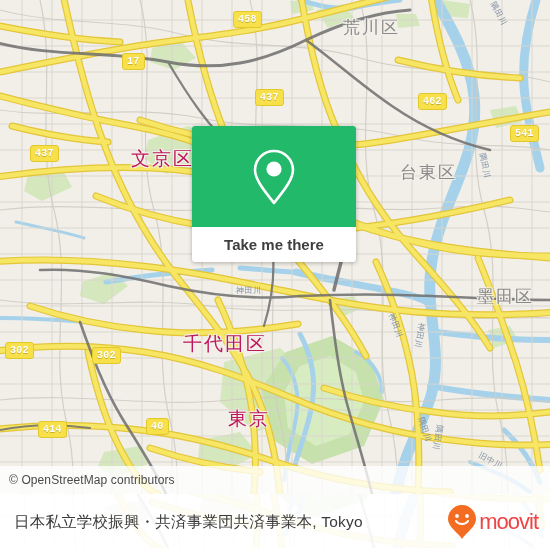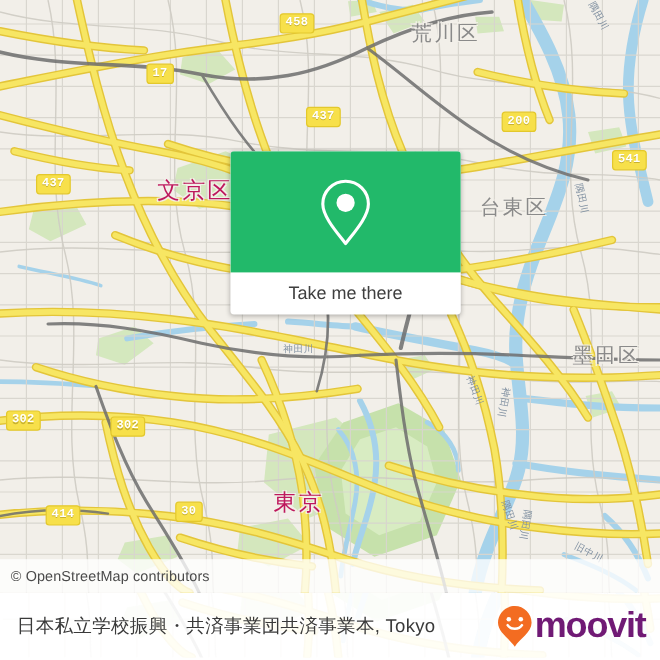--- a/index.html
+++ b/index.html
@@ -67,25 +67,26 @@
     display: flex; align-items: center;
     padding-left: 9px;
     color: #4a4a4a;
     font-size: 12px;
     letter-spacing: .1px;
   }
 
   
   .card {
     position: absolute; left: 192px; top: 126px;
-    width: 192px; height: 136px;
+    width: 164px; height: 136px;
     background: #ffffff;
     border-radius: 3px;
     box-shadow: 0 1px 4px rgba(0,0,0,.28);
     overflow: hidden;
+    font-weight: bold;
   }
   .card-green {
     width: 100%; height: 101px;
     background: #22b96a;
     display: flex; align-items: center; justify-content: center;
   }
   .card-label {
     width: 100%; height: 35px;
     display: flex; align-items: center; justify-content: center;
     color: #3f3f3f;
@@ -110,23 +111,23 @@
     white-space: nowrap;
     z-index: 2;
   }
   .brand {
     position: absolute; right: 14px; top: 50%;
     transform: translateY(-50%);
     display: flex; align-items: center; gap: 1px;
     z-index: 2;
   }
   .brand-word {
-    color: #701a75;
-    font-size: 30px;
-    font-weight: bold;
+    color: #ef4444;
+    font-size: 22px;
+    font-weight: normal;
     letter-spacing: -1px;
     line-height: 1;
   }
 </style>
 </head>
 <body>
 
 <div id="root">
 
   <div class="map">
@@ -255,41 +256,42 @@
           </g>
         </g>
       </defs>
       <use href="#mapart"></use>
     </svg>
 
     <div class="district big" style="left:131px; top:146px;">文京区</div>
     <div class="district" style="left:343px; top:16px;">荒川区</div>
     <div class="district" style="left:400px; top:161px;text-align:center;">台東区</div>
     <div class="district" style="left:477px; top:285px;">墨田区</div>
+    <div class="district big" style="left:183px; top:331px;">千代田区</div>
     <div class="district big" style="left:228px; top:406px;">東京</div>
 
     <div class="river-lbl" style="left:486px; top:8px;  transform:rotate(62deg);">隅田川</div>
     <div class="river-lbl" style="left:472px; top:160px; transform:rotate(78deg);">隅田川</div>
     <div class="river-lbl" style="left:412px; top:424px; transform:rotate(72deg);">隅田川</div>
     <div class="river-lbl" style="left:236px; top:285px;">神田川</div>
     <div class="river-lbl" style="left:383px; top:320px; transform:rotate(70deg);">神田川</div>
     <div class="river-lbl" style="left:407px; top:330px; transform:rotate(100deg);">神田川</div>
     <div class="river-lbl" style="left:425px; top:432px; transform:rotate(100deg);">隅田川</div>
     <div class="river-lbl" style="left:478px; top:455px; transform:rotate(28deg);">旧中川</div>
 
     <div class="shield" style="left:233px; top:11px;">458</div>
     <div class="shield" style="left:122px; top:53px;">17</div>
     <div class="shield" style="left:255px; top:89px;">437</div>
-    <div class="shield" style="left:418px; top:93px;">200</div>
+    <div class="shield" style="left:418px; top:93px;">462</div>
     <div class="shield" style="left:510px; top:125px;">541</div>
     <div class="shield" style="left:30px;  top:145px;">437</div>
     <div class="shield" style="left:5px;   top:342px;">302</div>
     <div class="shield" style="left:92px;  top:347px;">302</div>
     <div class="shield" style="left:38px;  top:421px;">414</div>
-    <div class="shield" style="left:146px; top:418px;">30</div>
+    <div class="shield" style="left:146px; top:418px;">40</div>
 
     <div class="attribution">
       <span>© OpenStreetMap contributors</span>
     </div>
   </div>
 
   <div class="card">
     <div class="card-green">
       <svg width="48" height="60" viewBox="0 0 48 60">
         <path d="M24 4 C13.5 4 5 12.5 5 23 C5 34 18 48 24 56 C30 48 43 34 43 23 C43 12.5 34.5 4 24 4 Z" fill="none" stroke="#ffffff" stroke-width="2.6" stroke-linejoin="round"></path>

